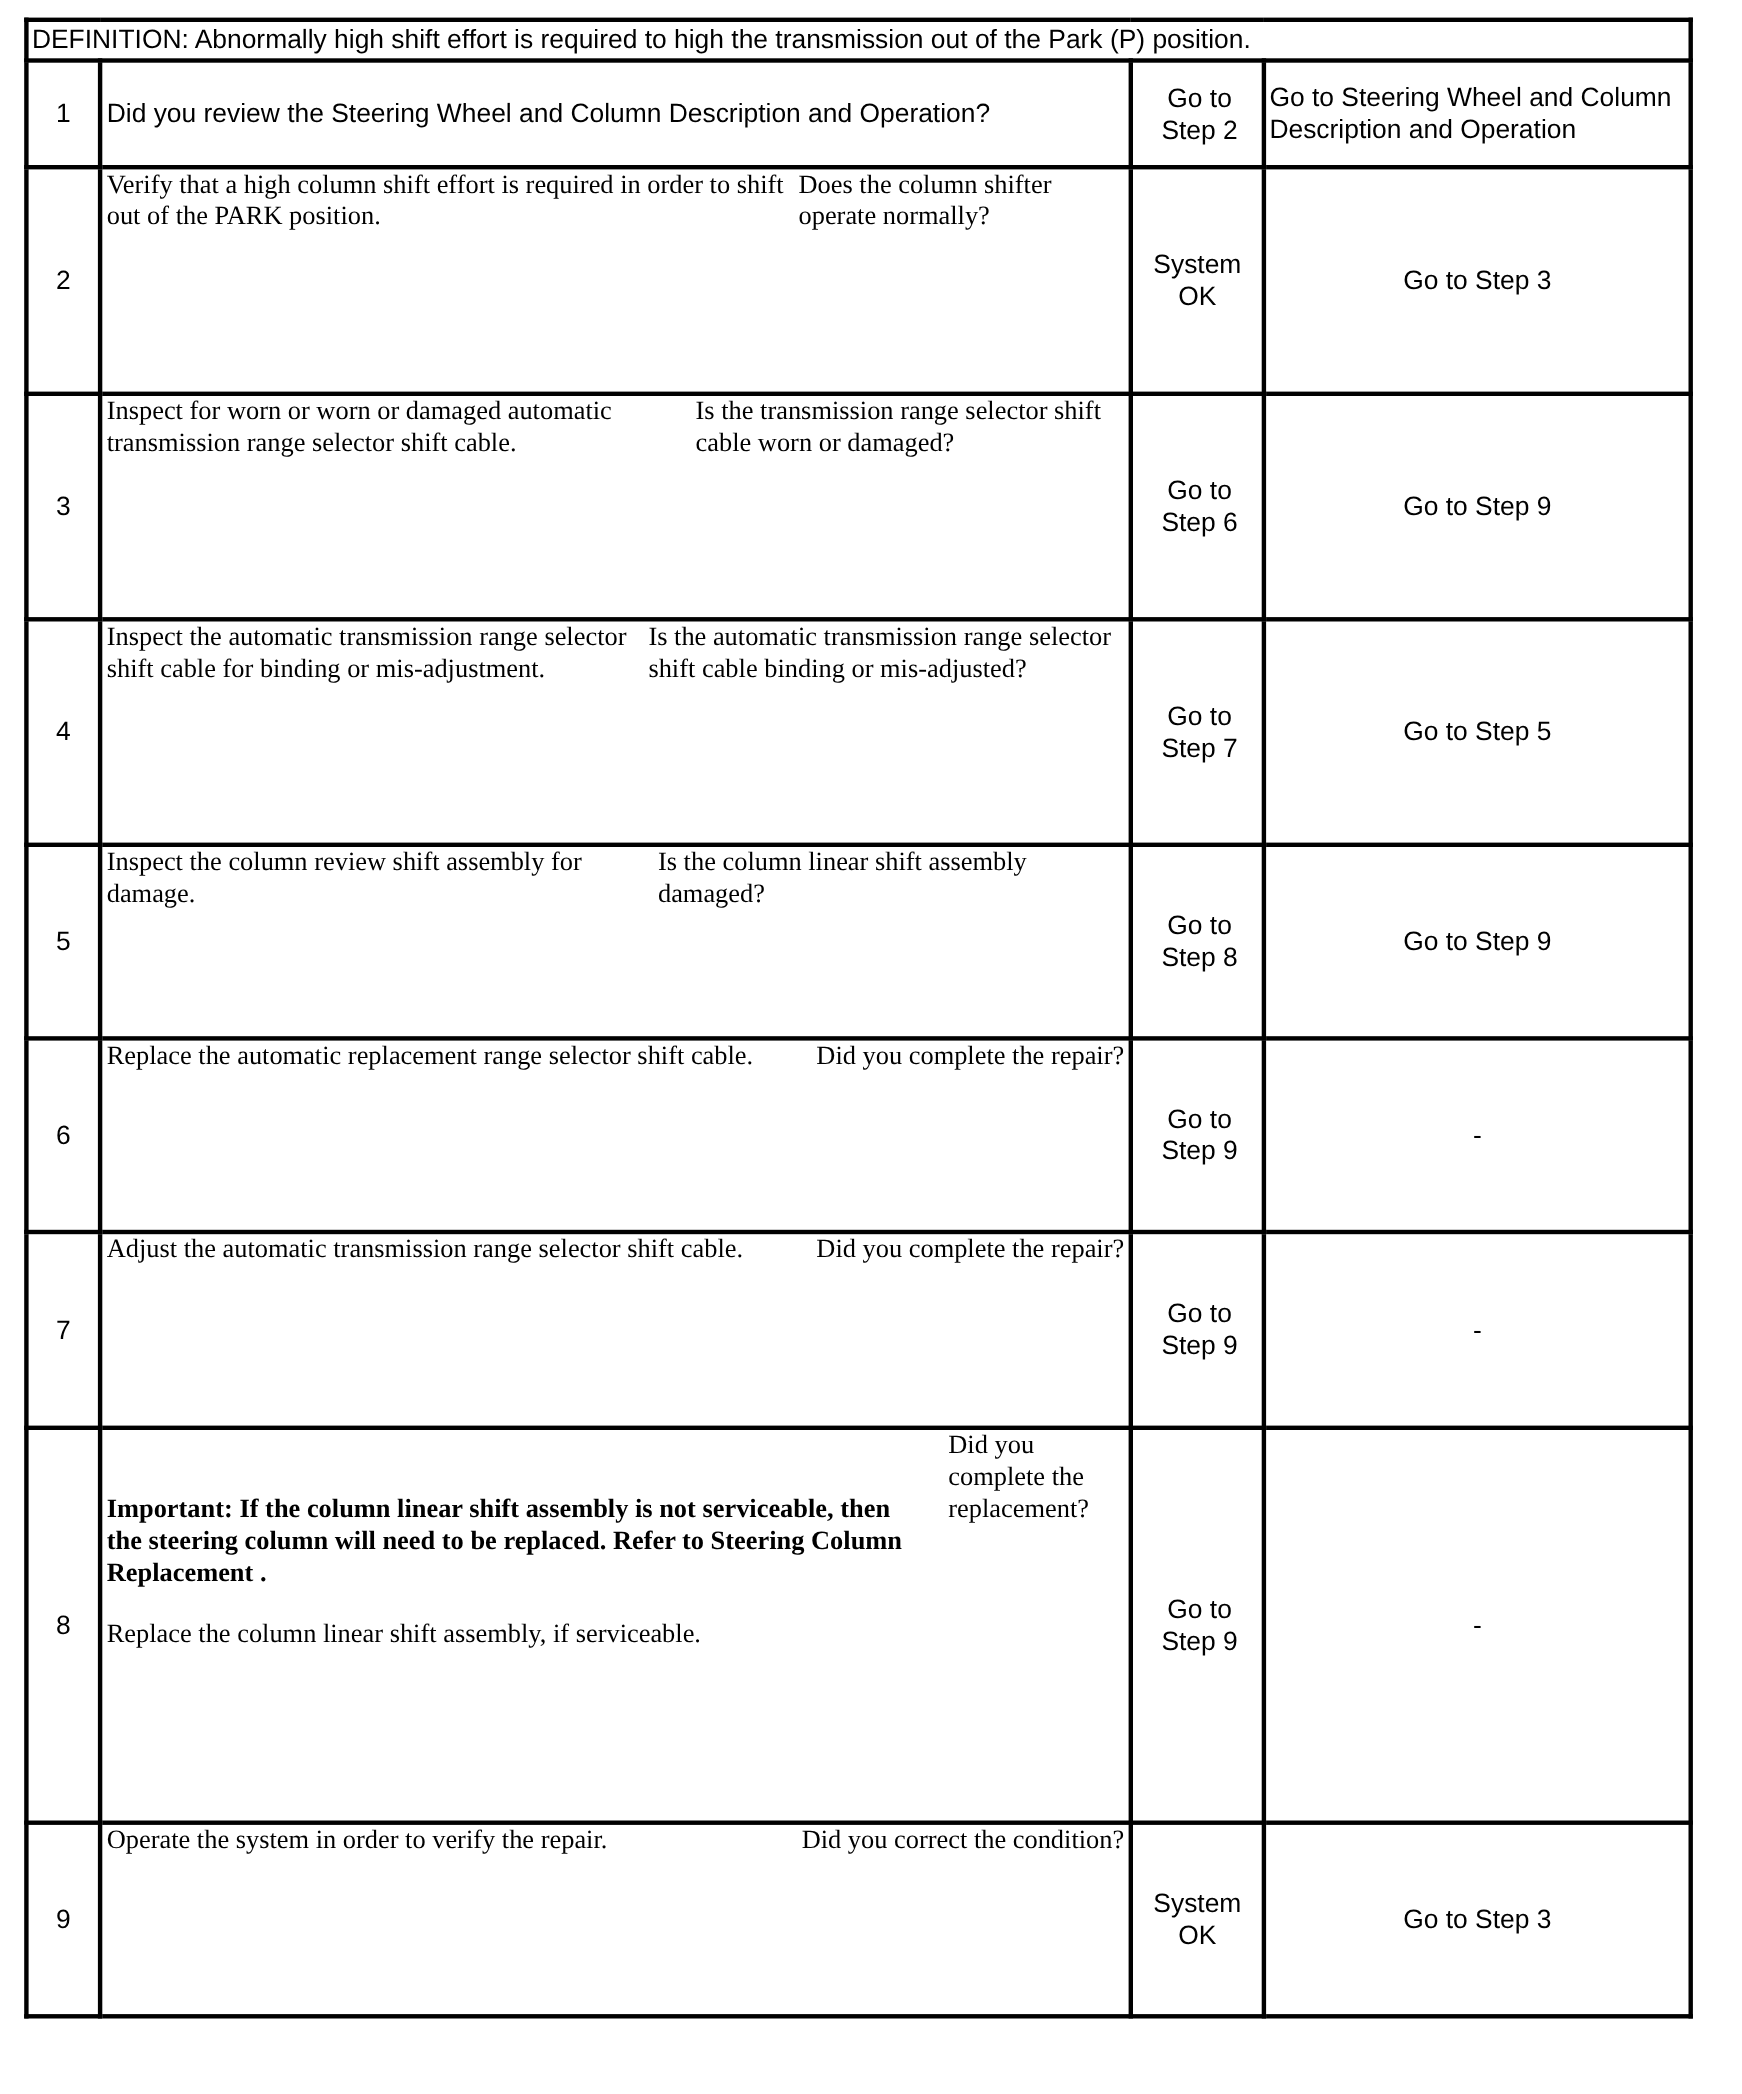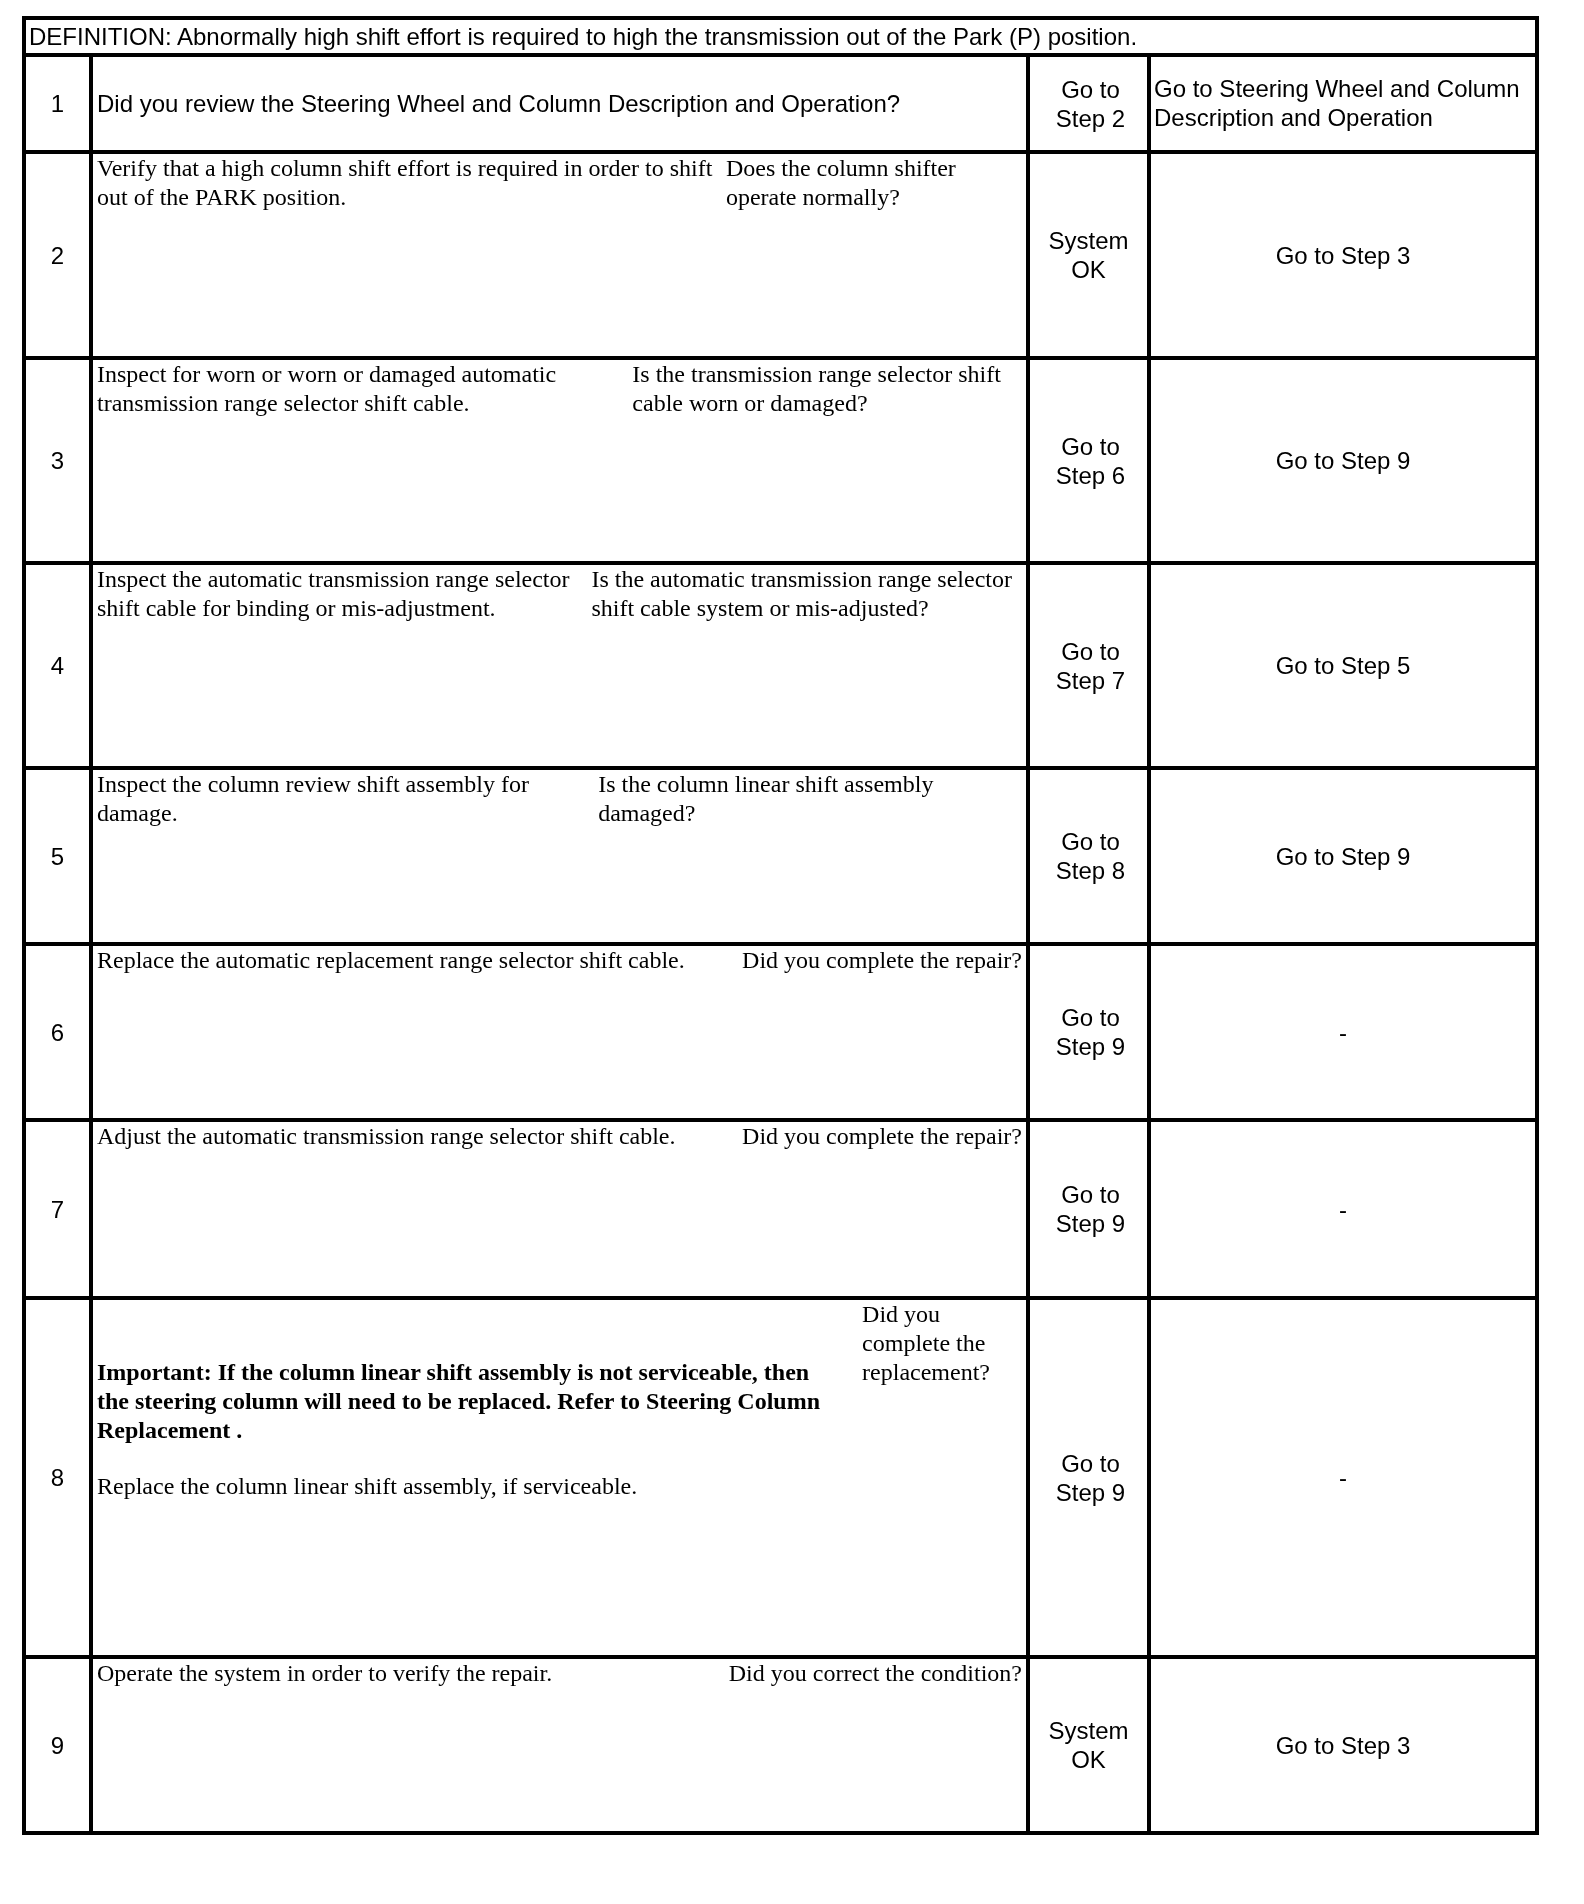--- a/index.html
+++ b/index.html
@@ -79,21 +79,21 @@
     </td>
     <td class="yes" style="padding-left:22px;padding-right:18px;">Go to Step 6</td>
     <td class="no">Go to Step 9</td>
   </tr>
 
   <tr style="height:205px">
     <td class="step">4</td>
     <td class="action" style="height:197px">
       <div class="action-wrap">
         <div class="act-top">Inspect the automatic transmission range selector shift cable for binding or mis-adjustment.</div>
-        <div class="act-bottom">Is the automatic transmission range selector shift cable system or mis-adjusted?</div>
+        <div class="act-bottom">Is the automatic transmission range selector shift cable binding or mis-adjusted?</div>
       </div>
     </td>
     <td class="yes" style="padding-left:22px;padding-right:18px;">Go to Step 7</td>
     <td class="no">Go to Step 5</td>
   </tr>
 
   <tr style="height:176px">
     <td class="step">5</td>
     <td class="action" style="height:168px">
       <div class="action-wrap">

